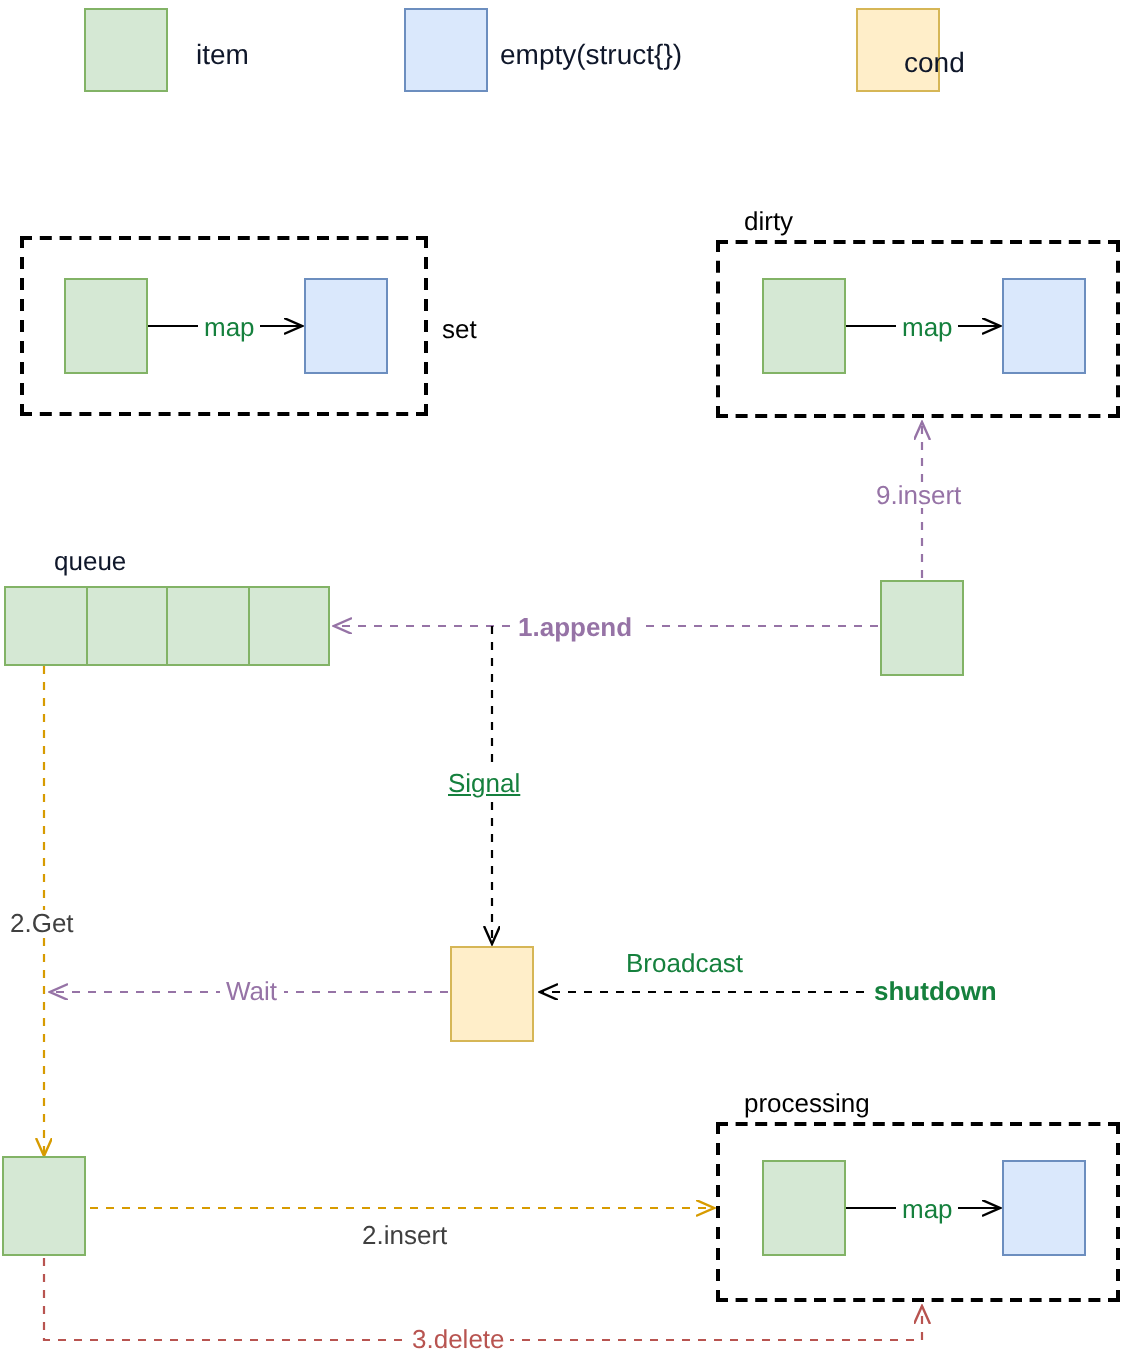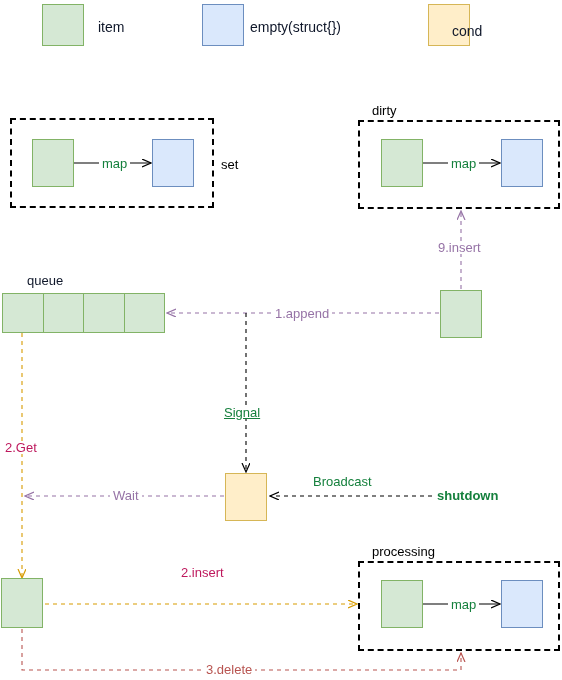--- a/index.html
+++ b/index.html
@@ -49,21 +49,21 @@
   .edge-label {
     position: absolute;
     font-family: "Liberation Sans", sans-serif;
     font-size: 13px;
     white-space: nowrap;
     background: #ffffff;
     padding: 0 3px;
     line-height: 1;
   }
   .edge-label.purple { color: #9673a6; }
-  .edge-label.orange { color: #be185d; }
+  .edge-label.orange { color: #404040; margin-top: 14px; }
   .edge-label.red    { color: #b85450; text-align: center; }
   .edge-label.black  { color: #15803d; }
   .dashed-group {
     position: absolute;
     box-sizing: border-box;
     border: 2px dashed #000000;
     background: transparent;
   }
 </style>
 </head>
@@ -146,29 +146,29 @@
   <div class="node-box" style="left:1px; top:578px; width:42px; height:50px; background:#d5e8d4; border:1.5px solid #82b366;"></div>
 
   <div class="dashed-group" style="left:358px; top:561px; width:202px; height:90px;"></div>
   <div class="node-box" style="left:381px; top:580px; width:42px; height:48px; background:#d5e8d4; border:1.5px solid #82b366;"></div>
   <div class="node-box" style="left:501px; top:580px; width:42px; height:48px; background:#dae8fc; border:1.5px solid #6c8ebf;"></div>
   <div class="edge-label black" style="left:448px; top:598px;">map</div>
   <div class="label group-title" style="left:369px; top:545px; background:#ffffff; padding:0 3px;">processing</div>
 
   <div class="edge-label purple" style="left:435px; top:241px;">9.insert</div>
 
-  <div class="edge-label purple" style="left:272px; top:307px;">1.append</div>
+  <div class="edge-label purple" style="left:256px; top:307px;font-weight:bold;">1.append</div>
 
-  <div class="edge-label black" style="left:221px; top:406px;text-decoration:underline;">Signal</div>
+  <div class="edge-label black" style="left:221px; top:385px;text-decoration:underline;">Signal</div>
 
   <div class="edge-label orange" style="left:2px; top:441px;">2.Get</div>
 
   <div class="edge-label purple" style="left:110px; top:489px;">Wait</div>
 
   <div class="edge-label black" style="left:310px; top:475px;">Broadcast</div>
 
   <div class="edge-label black" style="left:434px; top:489px;font-weight:bold;">shutdown</div>
 
-  <div class="edge-label orange" style="left:178px; top:566px;">2.insert</div>
+  <div class="edge-label orange" style="left:178px; top:597px;">2.insert</div>
 
   <div class="edge-label red" style="left:203px; top:663px;">3.delete</div>
 
 </div>
 
 </body></html>

